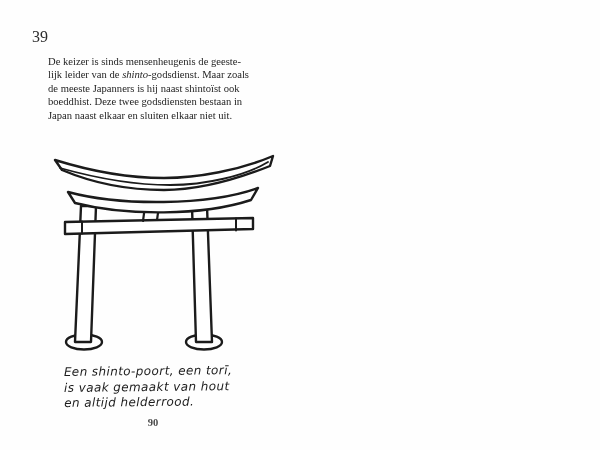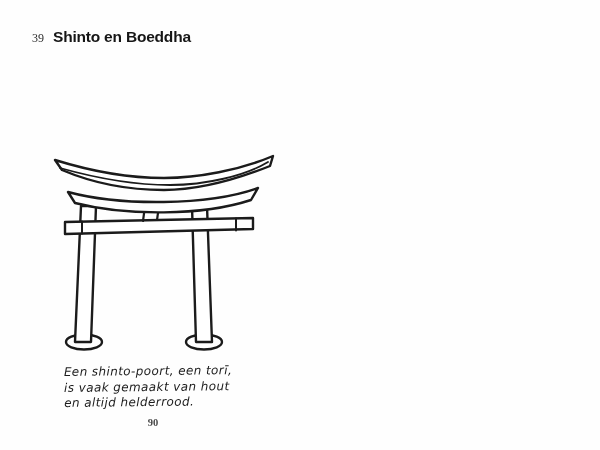--- a/index.html
+++ b/index.html
@@ -27,21 +27,21 @@
   .chapter-head {
     position: absolute;
     left: 32px;
     top: 28px;
     display: flex;
     align-items: baseline;
     white-space: nowrap;
   }
   .chapter-num {
     font-family: "Liberation Serif", serif;
-    font-size: 12px;
+    font-size: 16px;
     color: #2c2c2c;
   }
   .chapter-title {
     margin: 0 0 0 9px;
     font-family: "Liberation Sans", sans-serif;
     font-weight: 700;
     font-size: 15.5px;
     letter-spacing: -0.2px;
     color: #161616;
   }
@@ -99,23 +99,27 @@
 </style>
 </head>
 <body>
 
 <div class="spread">
 
   <div class="page left">
 
     <div class="chapter-head">
       <span class="chapter-num">39</span>
-      <h1 class="chapter-title">Shinto en Boeddha</h1>
     </div>
 
+    <p class="body-text left-par">De keizer is sinds mensenheugenis de geeste-
+lijk leider van de <em>shinto</em>-godsdienst. Maar zoals
+de meeste Japanners is hij naast shintoïst ook
+boeddhist. Deze twee godsdiensten bestaan in
+Japan naast elkaar en sluiten elkaar niet uit.</p>
 
     <div class="illustration">
       <svg viewBox="0 0 245 205" xmlns="http://www.w3.org/2000/svg" fill="none" stroke="#1b1b1b" stroke-width="2.4" stroke-linecap="round" stroke-linejoin="round">
 
         <ellipse cx="44" cy="190" rx="18" ry="7.5" fill="#ffffff"></ellipse>
         <ellipse cx="164" cy="190" rx="18" ry="7.5" fill="#ffffff"></ellipse>
 
         <path d="M41,54 L35,190 L51,190 L56,54 Z" fill="#ffffff"></path>
         <path d="M152,54 L156,190 L172,190 L167,54 Z" fill="#ffffff"></path>
 

